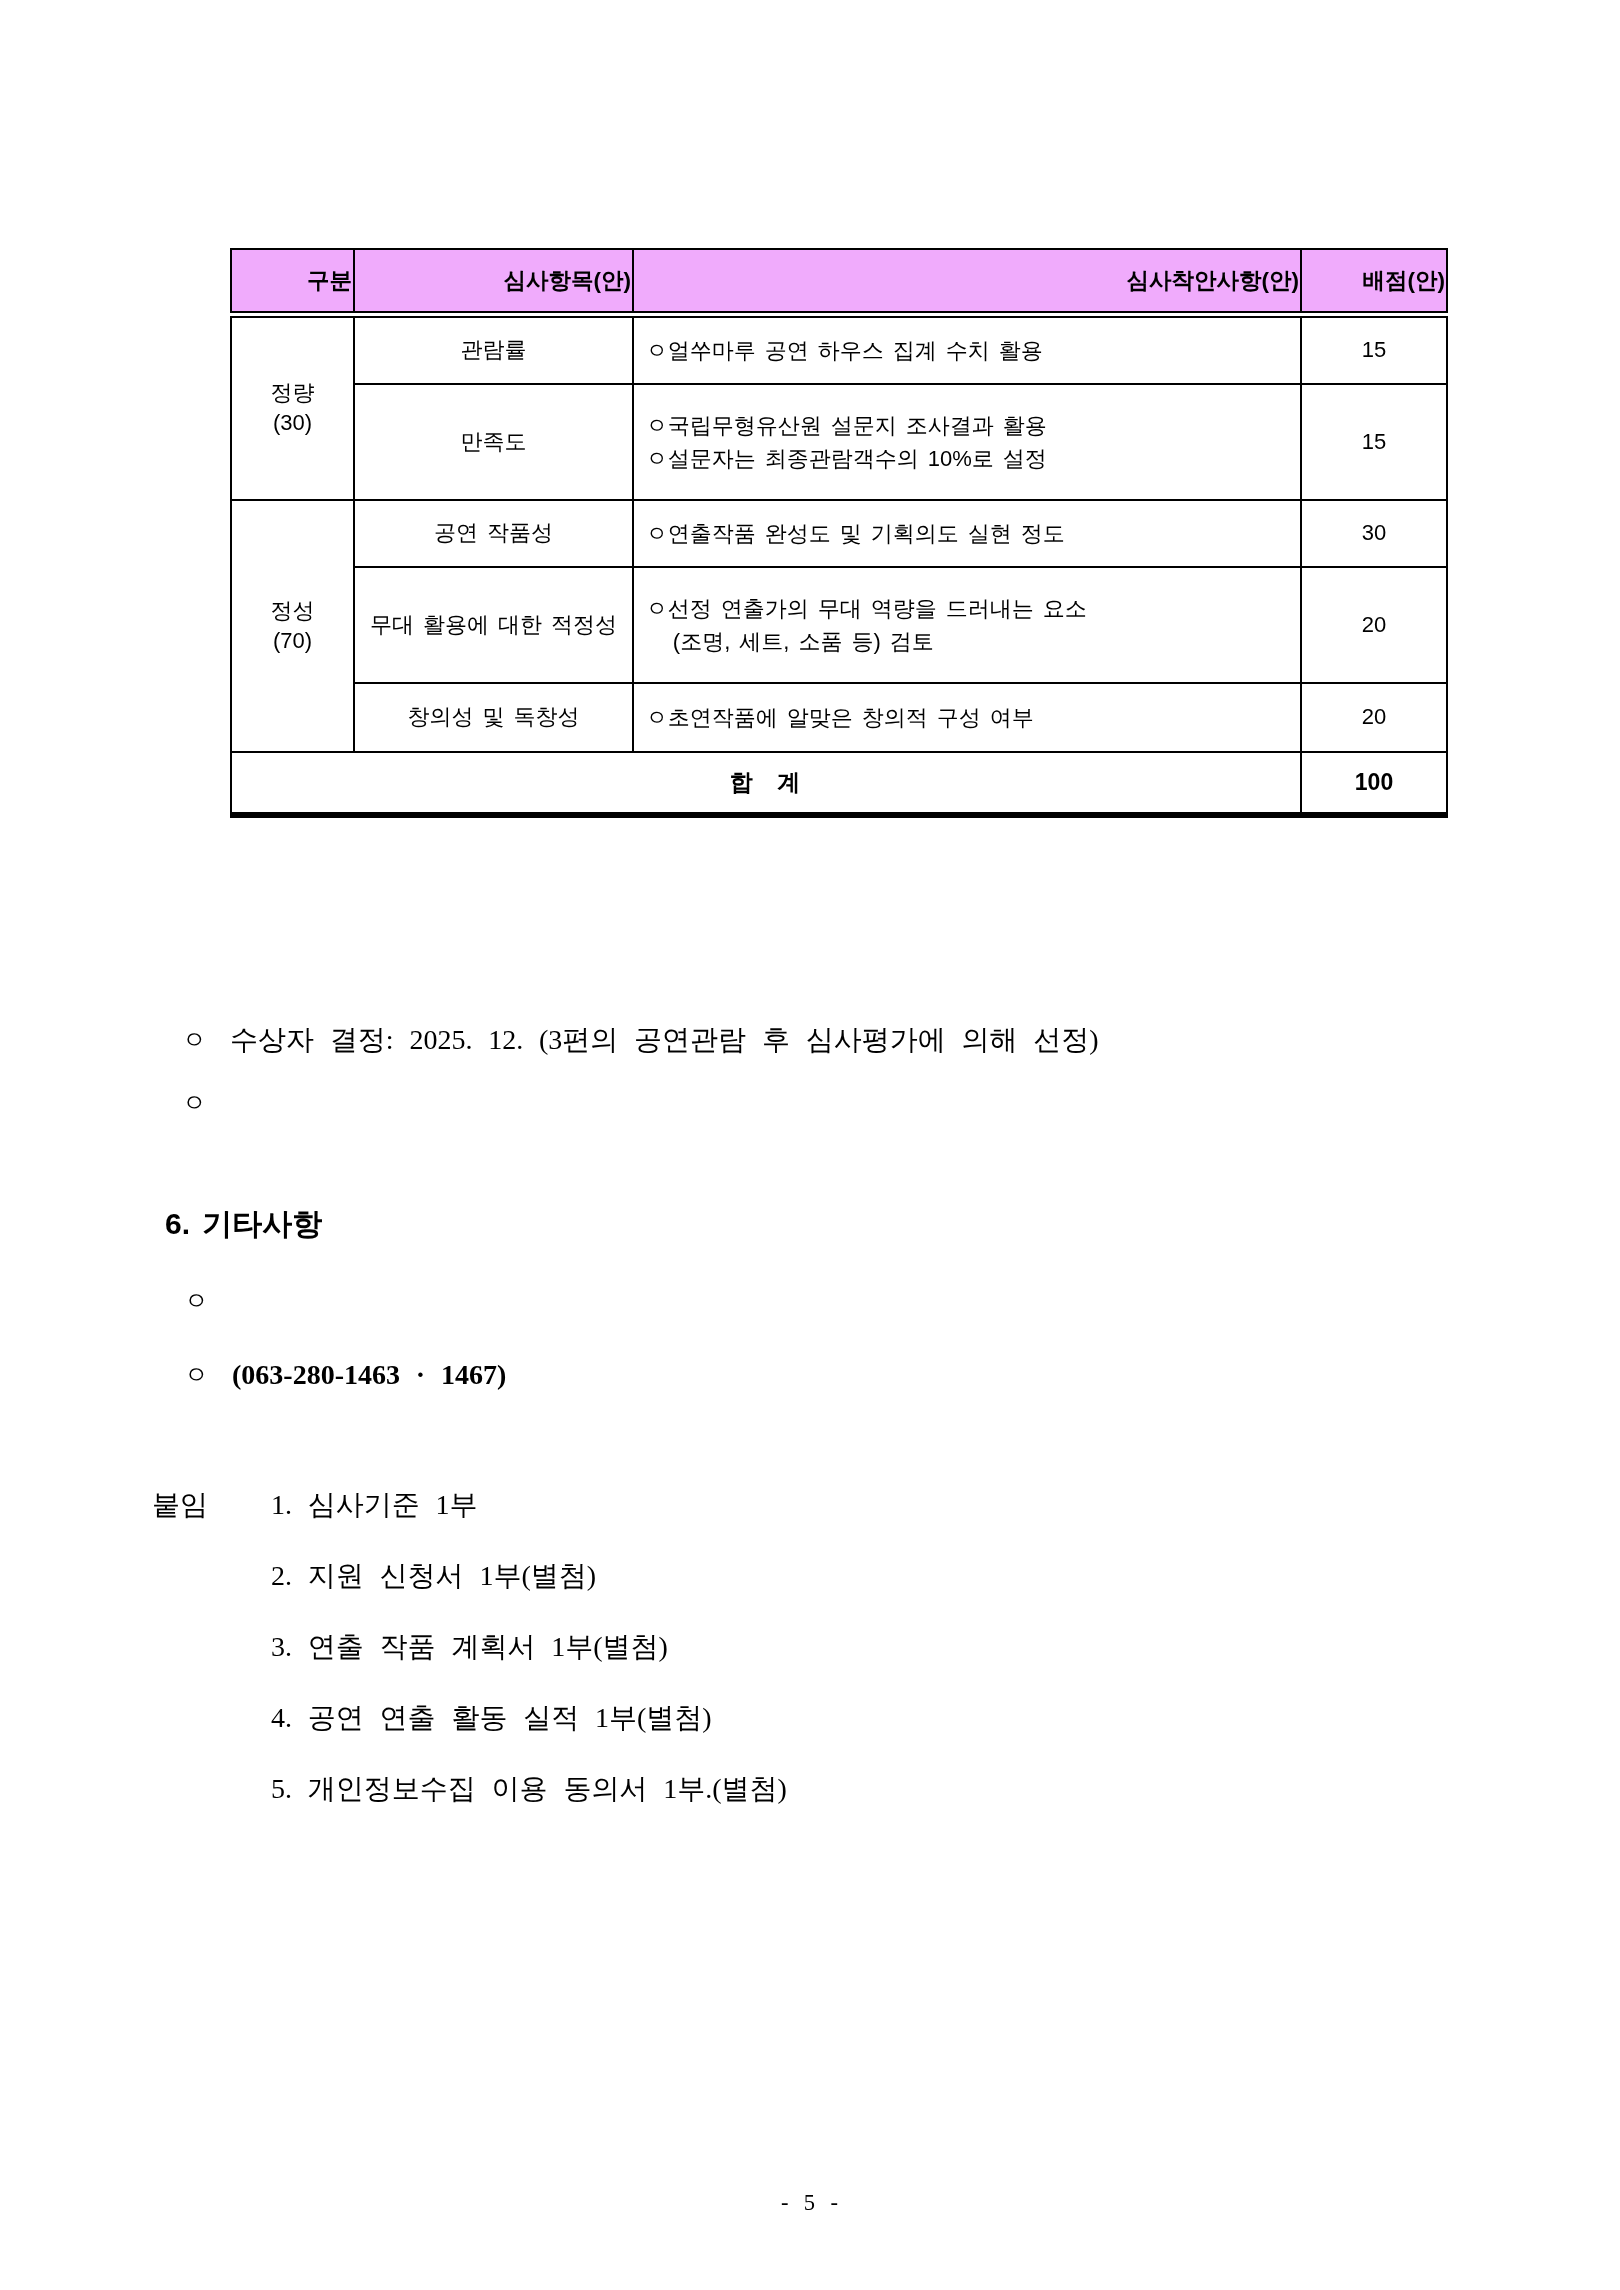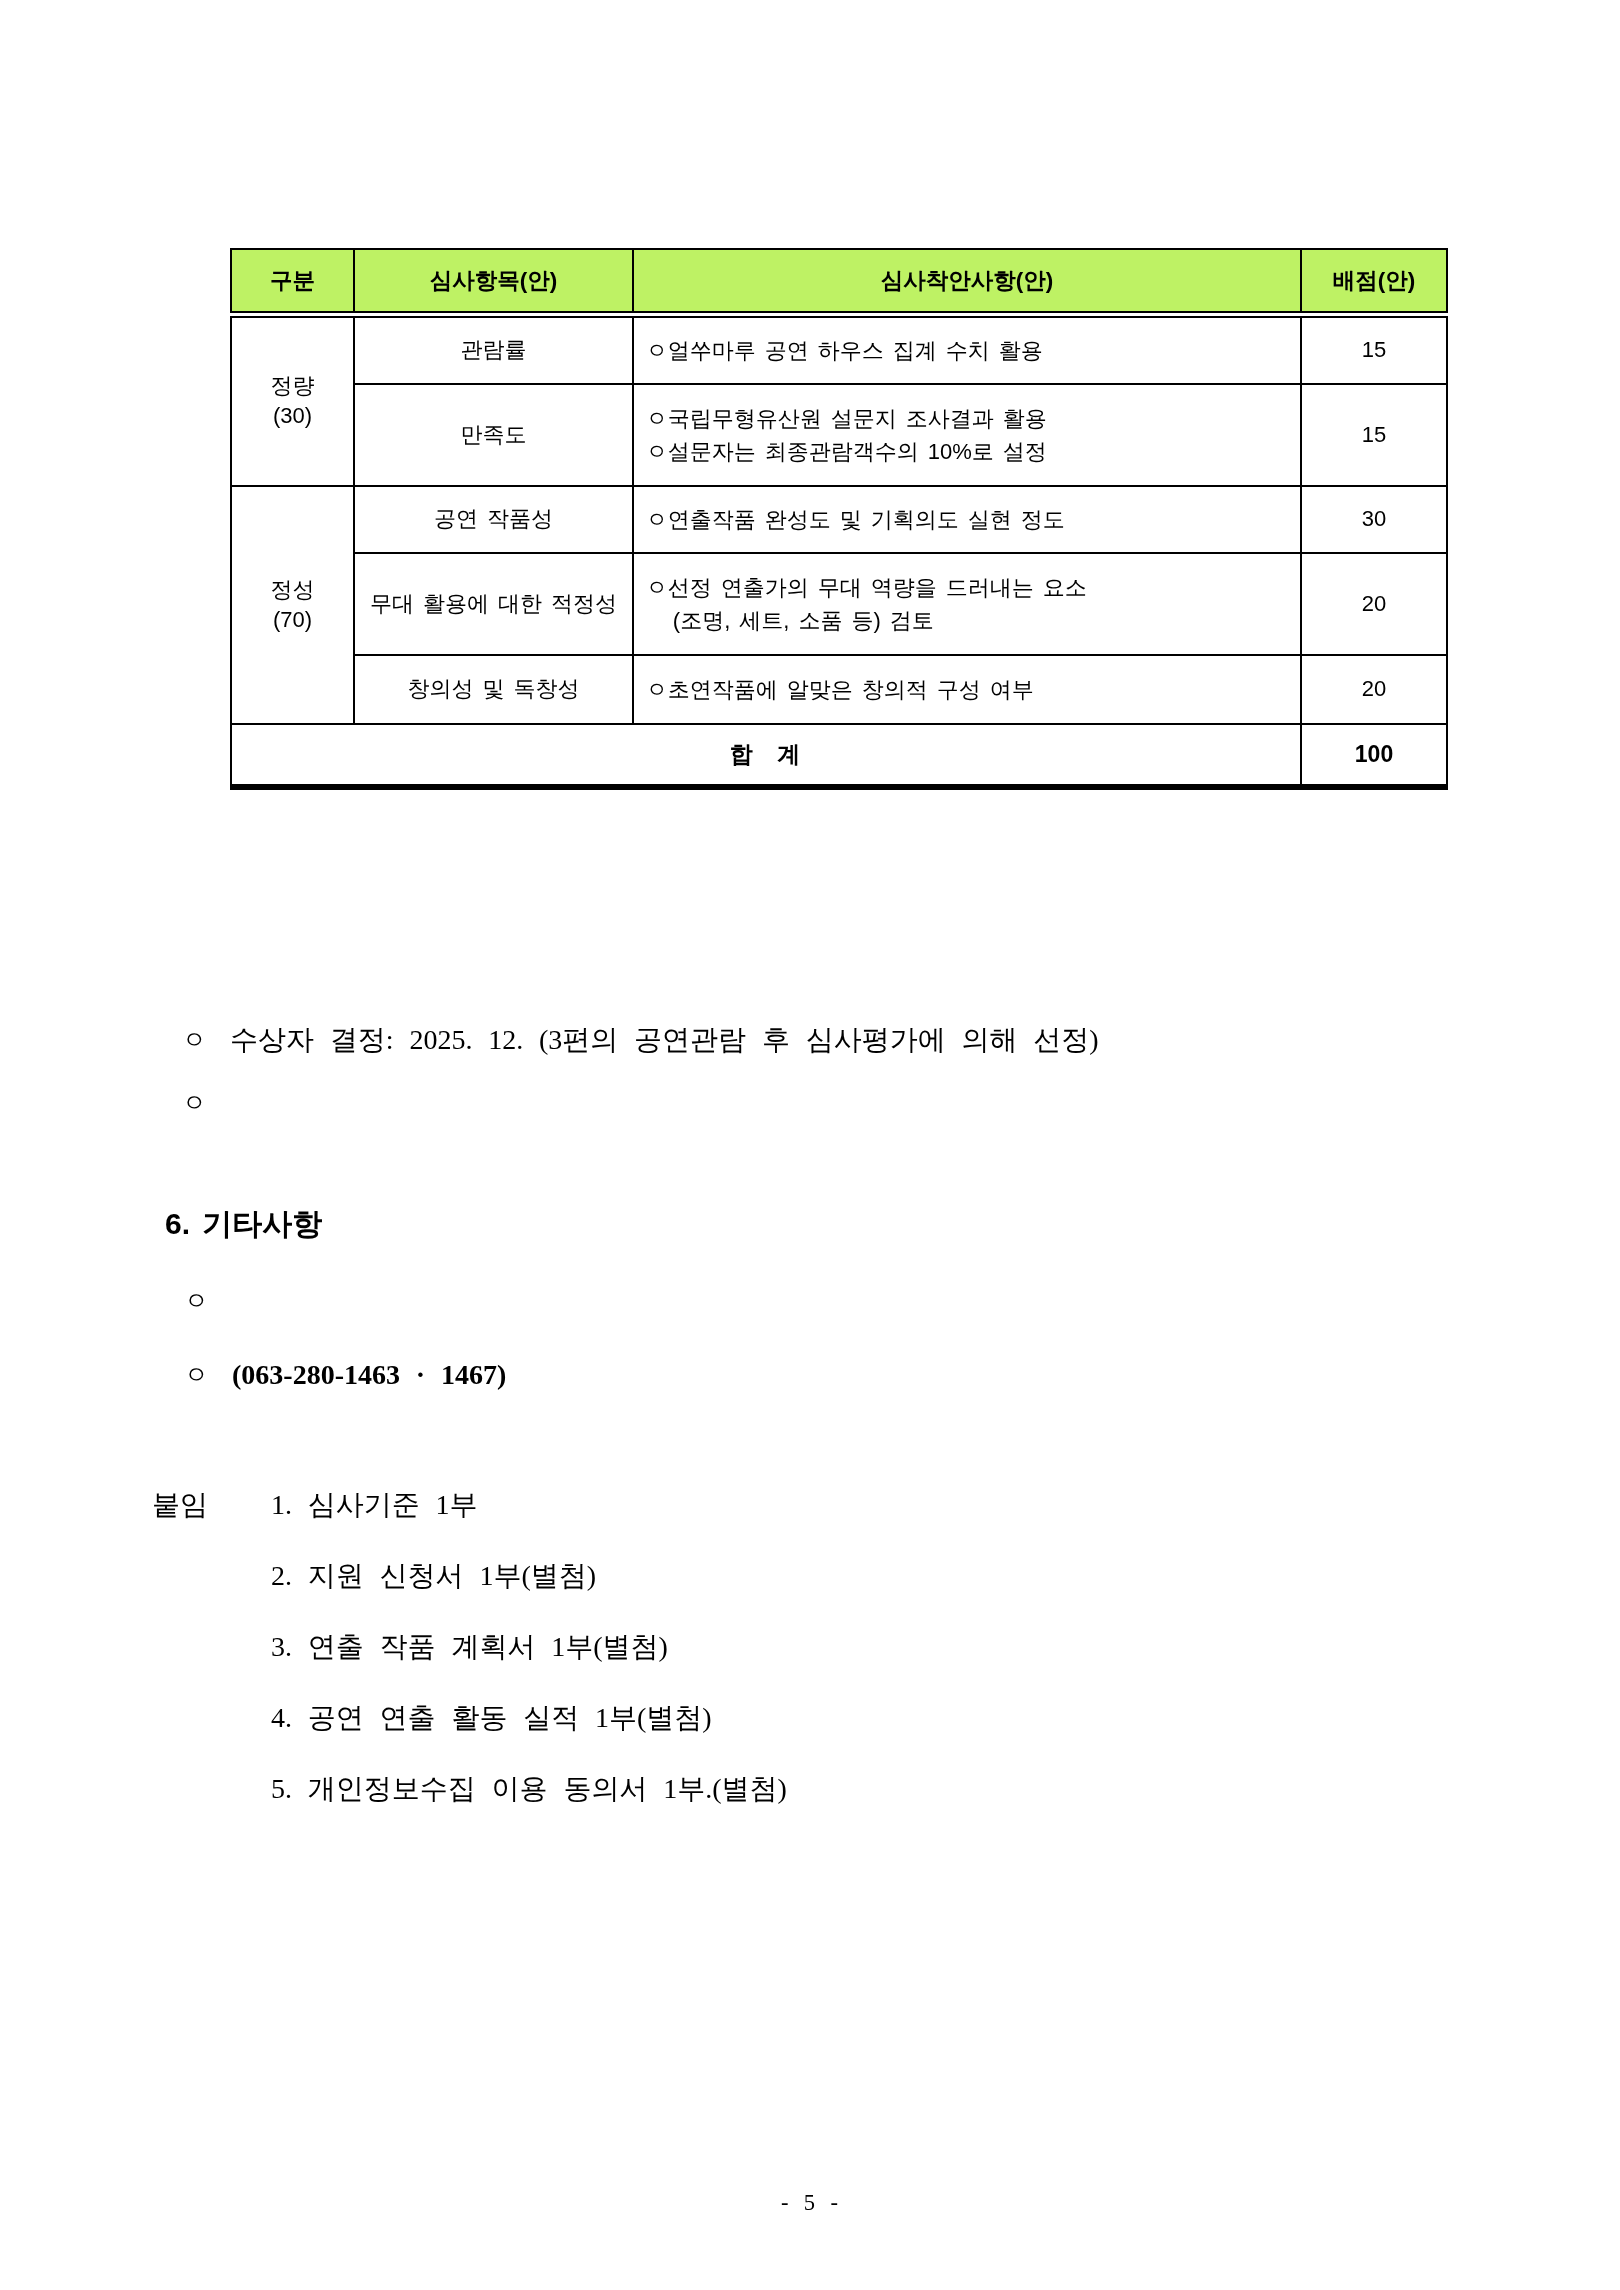--- a/index.html
+++ b/index.html
@@ -19,29 +19,29 @@
     width:1216px;
     border-collapse:collapse;
     table-layout:fixed;
     font-family:"Liberation Sans", sans-serif;
     font-size:22px;
     word-spacing:2.9px;
   }
   table.eval { border:2.9px solid #000; border-bottom:6.9px solid #000; }
   table.eval th, table.eval td { border:2px solid #000; vertical-align:middle; overflow:hidden; }
   table.eval thead th {
-    background:#bef264;
+    background:#f0abfc;
     font-weight:bold;
     font-size:22.5px;
     height:59px;
-    text-align:center;
+    text-align:right;
     border-bottom:7.8px double #000;
   }
   tr.r-short  { height:69px; }
-  tr.r-tall   { height:102px; }
+  tr.r-tall   { height:116px; }
   tr.r-mid    { height:67px; }
   tr.r-total  { height:63px; }
   .cat-cell   { text-align:center; line-height:30px; }
   .item-cell  { text-align:center; padding:0 5px; line-height:30px; }
   .details-cell { text-align:left; padding:3.9px 11.8px; line-height:33px; }
   .details-cell .detail-line { white-space:pre-wrap; }
   .score-cell { text-align:center; }
   tr.r-total td { font-weight:bold; font-size:23px; }
   .total-label-cell { text-align:center; white-space:pre; letter-spacing:2px; }
 

